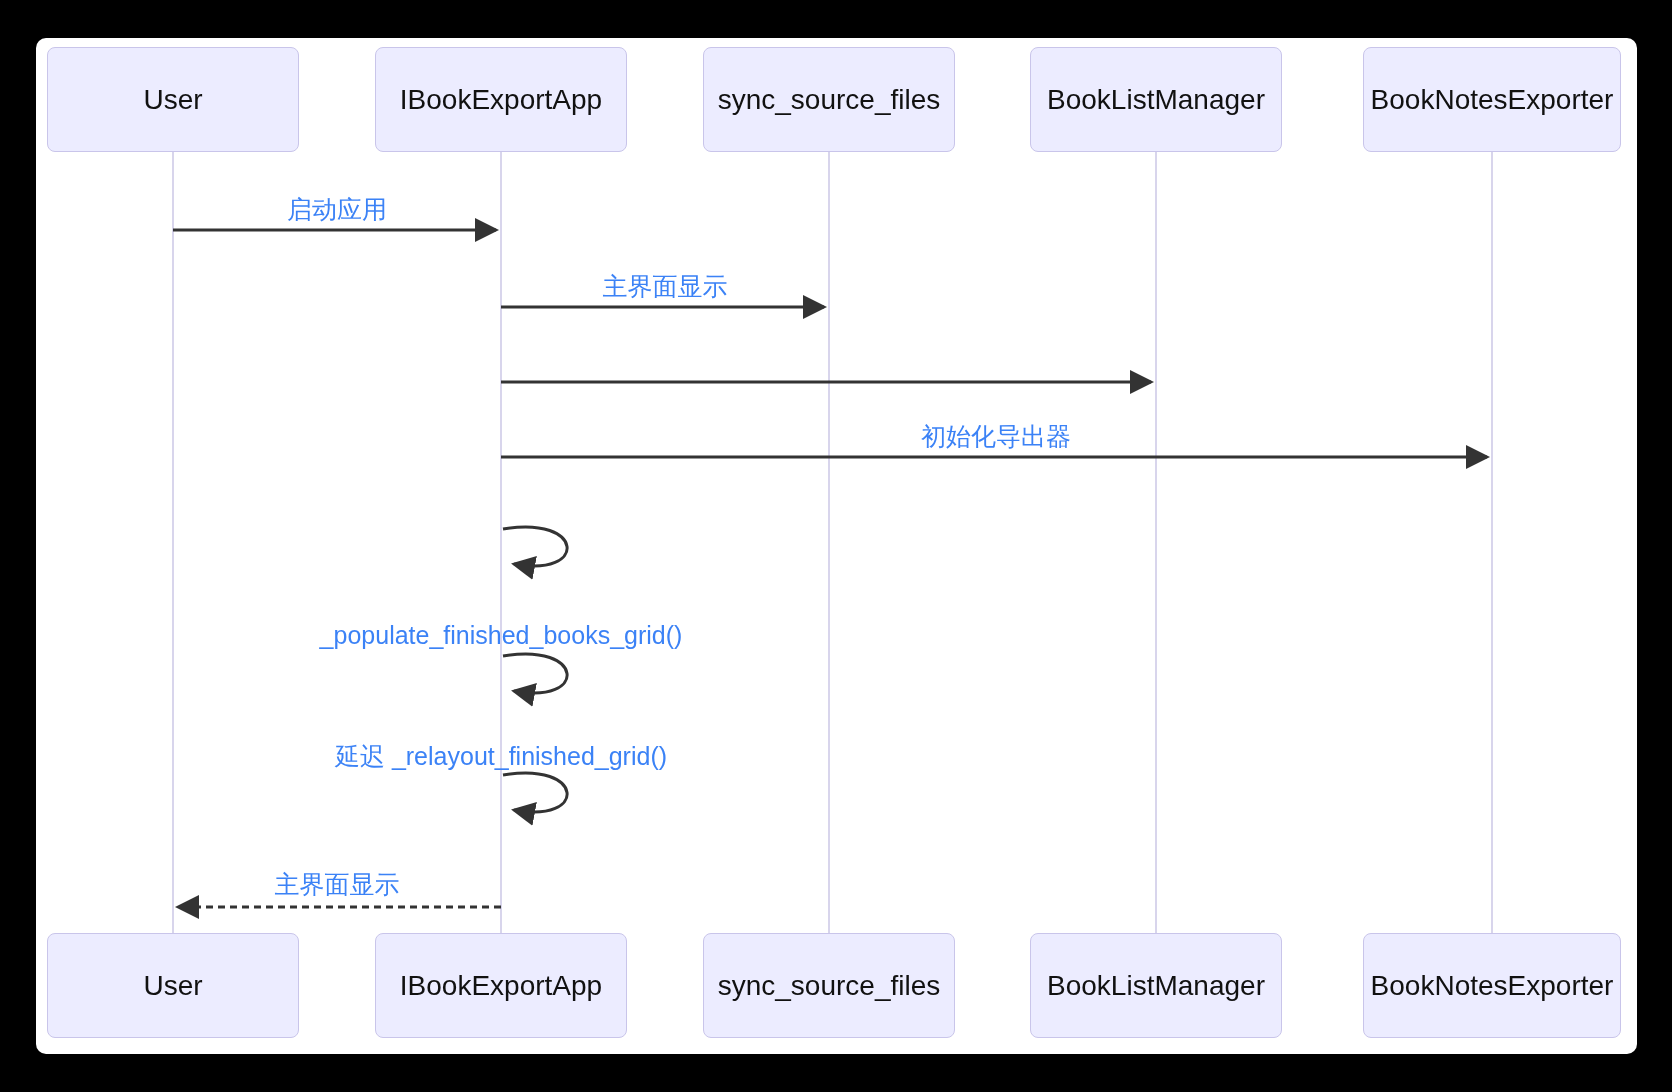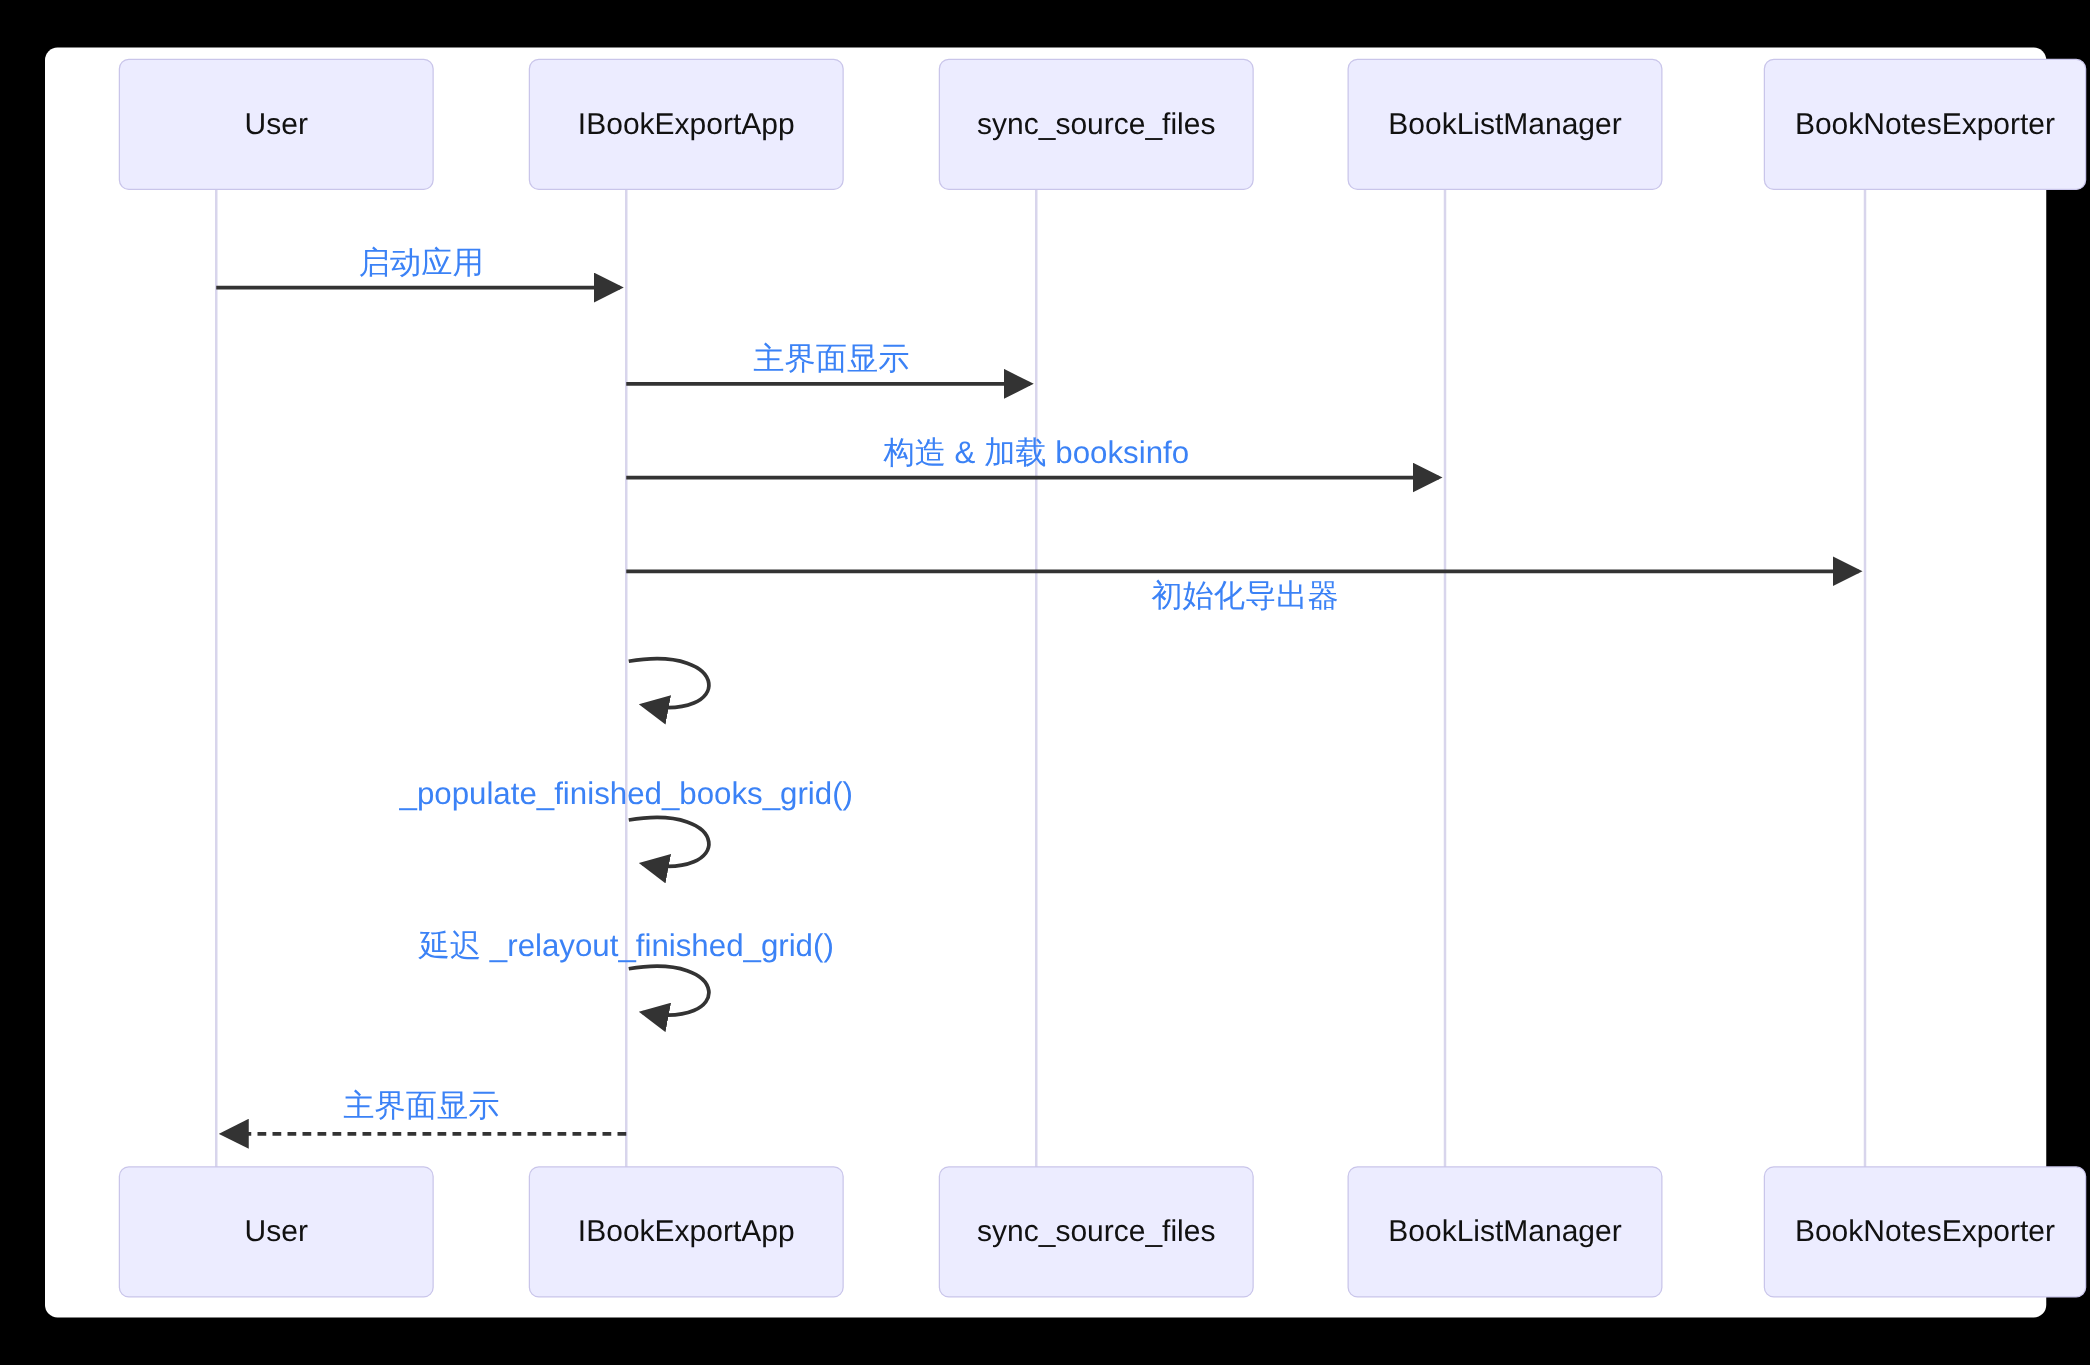--- a/index.html
+++ b/index.html
@@ -22,24 +22,23 @@
     width:1672px;height:1092px;
     pointer-events:none;
   }
   .actor{
     position:absolute;
     height:105px;
     background:#ECECFF;
     border:1.5px solid #c9c5ea;
     border-radius:8px;
     display:flex;align-items:center;justify-content:center;
-    font-size:24px;color:#111;
+    font-size:28px;color:#111;
     box-sizing:border-box;
     white-space:nowrap;
-    margin-left:48px;
   }
   .msg{
     position:absolute;
     transform:translateX(-50%);
     font-size:25px;color:#3b82f6;
     white-space:nowrap;
     text-align:center;
   }
 </style>
 </head>
@@ -103,19 +102,18 @@
   </div>
   <div class="actor" style="left:1030px;top:933px;width:252px;">
     <span>BookListManager</span>
   </div>
   <div class="actor" style="left:1363px;top:933px;width:258px;">
     <span>BookNotesExporter</span>
   </div>
 
   <div class="msg" style="left:337px;top:193px;">启动应用</div>
   <div class="msg" style="left:665px;top:270px;">主界面显示</div>
-  <div class="msg" style="left:829px;top:345px;">构造 &amp; 加载 booksinfo</div>
-  <div class="msg" style="left:996px;top:420px;margin-top:40px;">初始化导出器</div>
+  <div class="msg" style="left:996px;top:420px;">初始化导出器</div>
   <div class="msg" style="left:501px;top:740px;">延迟 _relayout_finished_grid()</div>
   <div class="msg" style="left:501px;top:621px;">_populate_finished_books_grid()</div>
   <div class="msg" style="left:337px;top:868px;text-align:right;">主界面显示</div>
 
 </div>
 
 </body></html>

